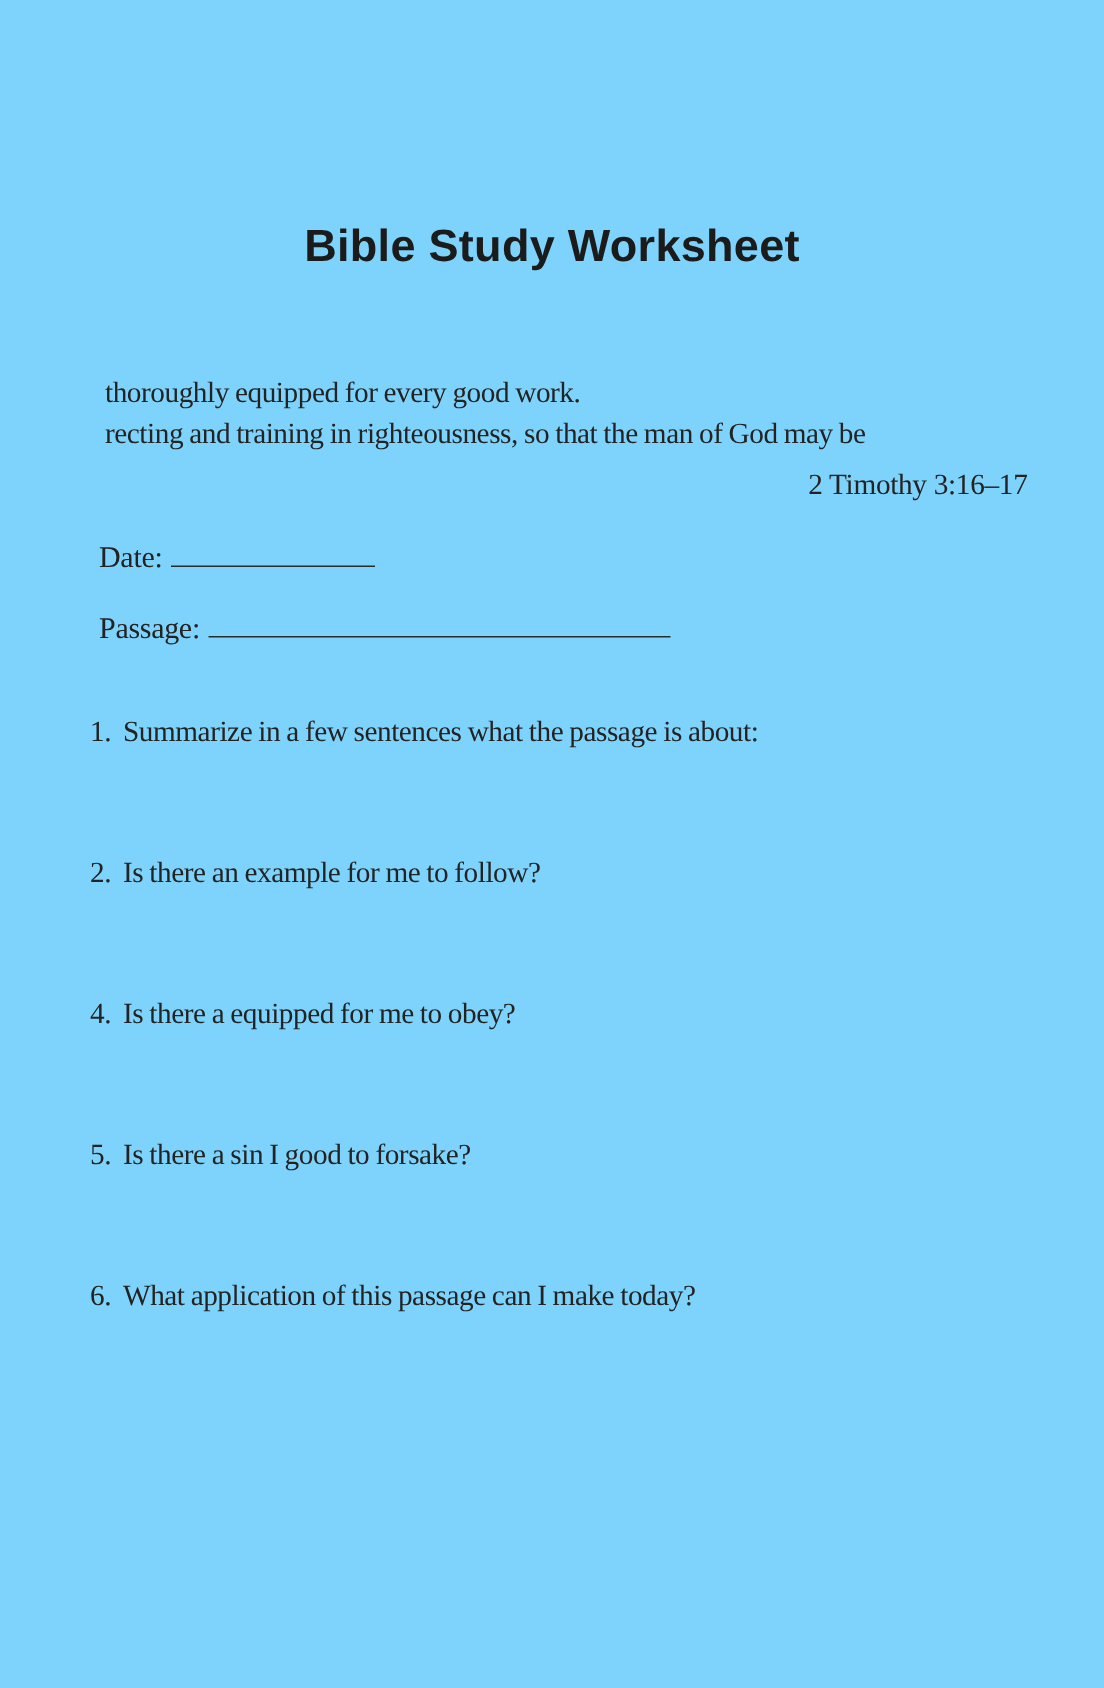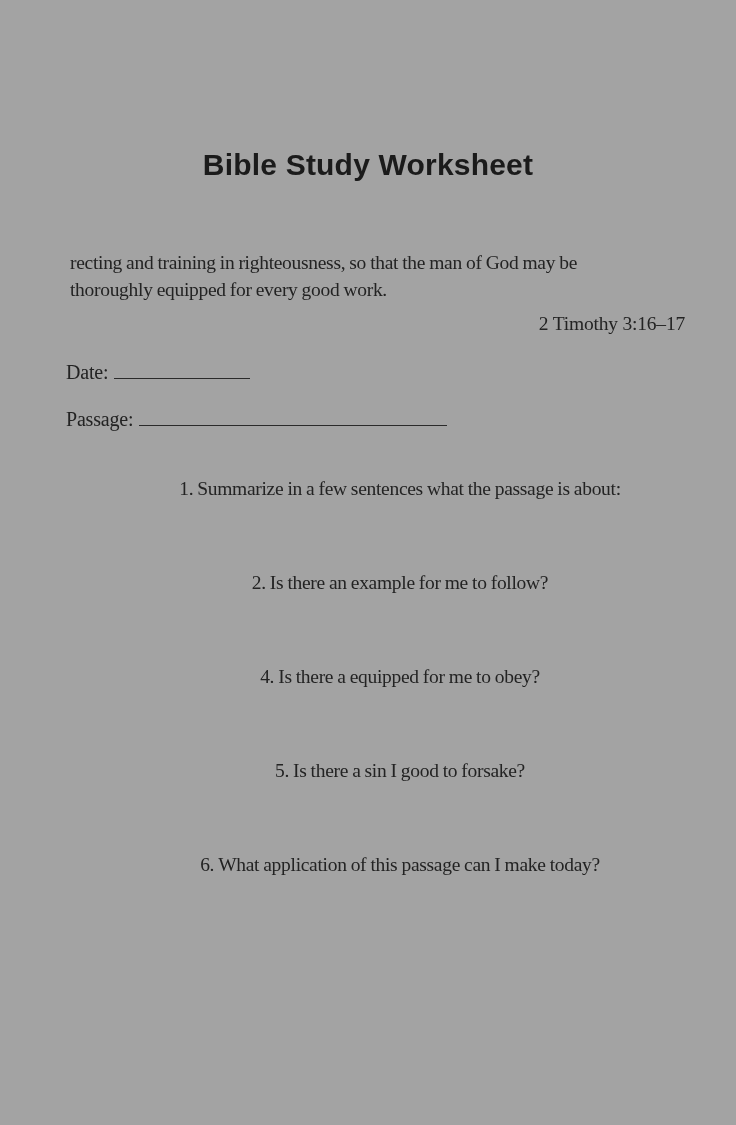--- a/index.html
+++ b/index.html
@@ -4,21 +4,21 @@
 <style>
   html, body {
     margin: 0;
     padding: 0;
     background: #ffffff;
   }
   .page {
     position: relative;
     width: 736px;
     height: 1125px;
-    background: #a3a3a3;
+    background: #7dd3fc;
     color: #232323;
     font-family: "Liberation Serif", serif;
     overflow: hidden;
     box-sizing: border-box;
   }
   .title {
     margin: 0;
     padding-top: 148px;
     text-align: center;
     font-family: "Liberation Sans", sans-serif;
@@ -67,37 +67,36 @@
     margin-top: 43px;
   }
   .question {
     margin-left: 60px;
     margin-bottom: 67px;
     font-size: 19.5px;
     line-height: 27px;
     letter-spacing: -0.3px;
     word-spacing: -0.5px;
     white-space: nowrap;
-    text-align: center;
   }
   .qnum {
     display: inline-block;
     min-width: 22px;
   }
 </style>
 </head>
 <body>
 
 <div class="page">
 
   <h1 class="title">Bible Study Worksheet</h1>
 
   <div class="quote">
+    <div class="quote-line">thoroughly equipped for every good work.</div>
     <div class="quote-line">recting and training in righteousness, so that the man of God may be</div>
-    <div class="quote-line">thoroughly equipped for every good work.</div>
   </div>
 
   <div class="reference">2 Timothy 3:16–17</div>
 
   <div class="field field-date">
     <span>Date:</span><span class="blank blank-date"></span>
   </div>
 
   <div class="field field-passage">
     <span>Passage:</span><span class="blank blank-passage"></span>

